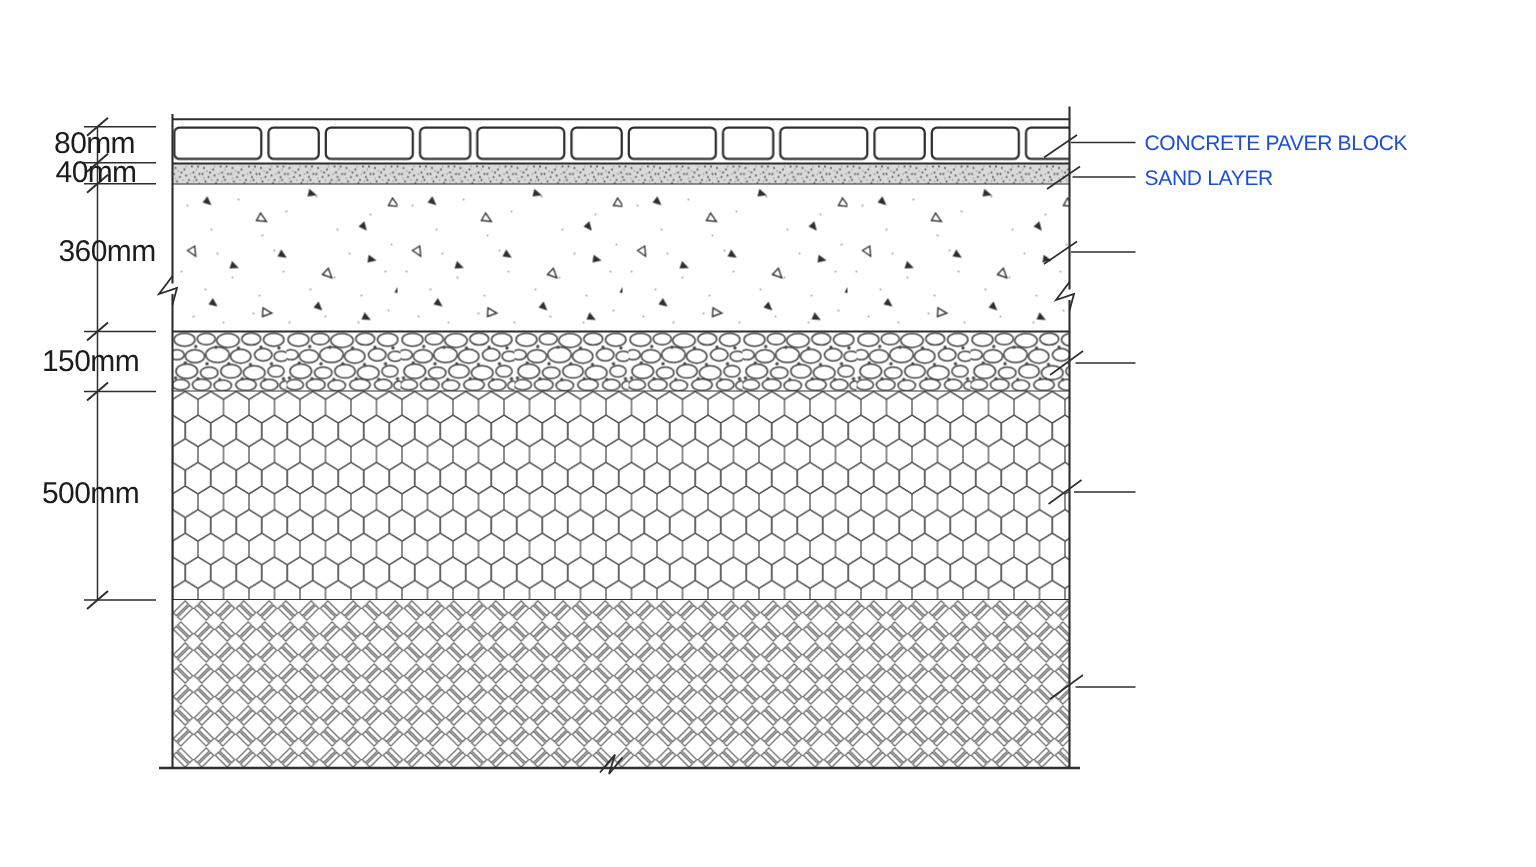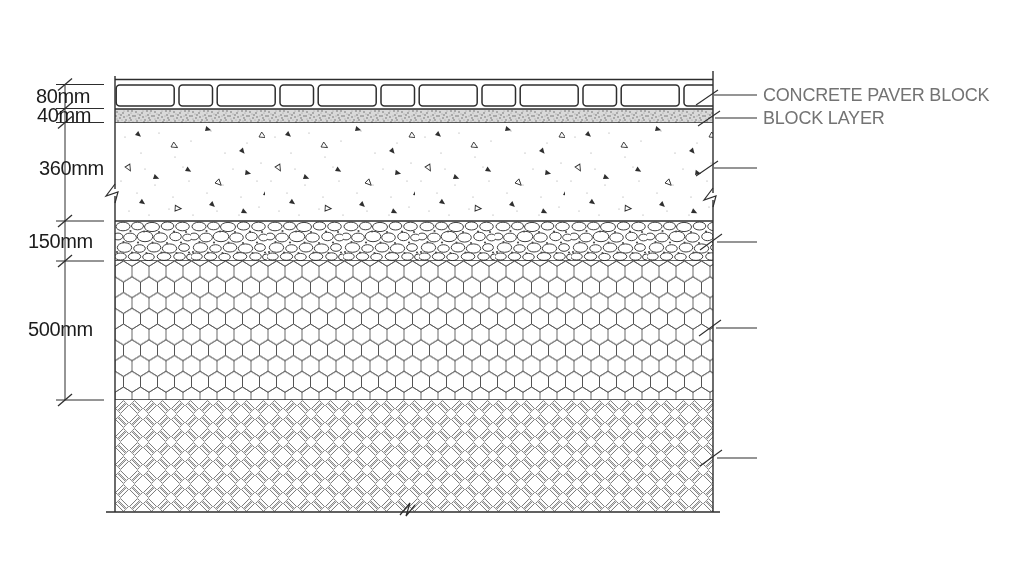--- a/index.html
+++ b/index.html
@@ -17,24 +17,24 @@
     text-align:right;
     font-size:20px;
     letter-spacing:-0.4px;
     line-height:20px;
     color:#1c1c1c;
     white-space:nowrap;
   }
   .layer-label{
     position:absolute;
     left:763px;
-    font-size:18px;
+    font-size:14px;
     letter-spacing:-0.2px;
     line-height:16px;
-    color:#737373;
+    color:#1d4ed8;
     white-space:nowrap;
   }
 </style>
 </head>
 <body>
 
 <div class="stage">
 
   <svg width="1024" height="578" viewBox="0 0 1024 578">
     <defs>
@@ -284,15 +284,15 @@
     </g>
   </svg>
 
   <div class="dim-label" style="left:28px;top:86px">80mm</div>
   <div class="dim-label" style="left:29px;top:105px">40mm</div>
   <div class="dim-label" style="left:39px;top:158px">360mm</div>
   <div class="dim-label" style="left:28px;top:231px">150mm</div>
   <div class="dim-label" style="left:28px;top:319px">500mm</div>
 
   <div class="layer-label" style="top:87px">CONCRETE PAVER BLOCK</div>
-  <div class="layer-label" style="top:110px">BLOCK LAYER</div>
+  <div class="layer-label" style="top:110px">SAND LAYER</div>
 
 </div>
 
 </body></html>

